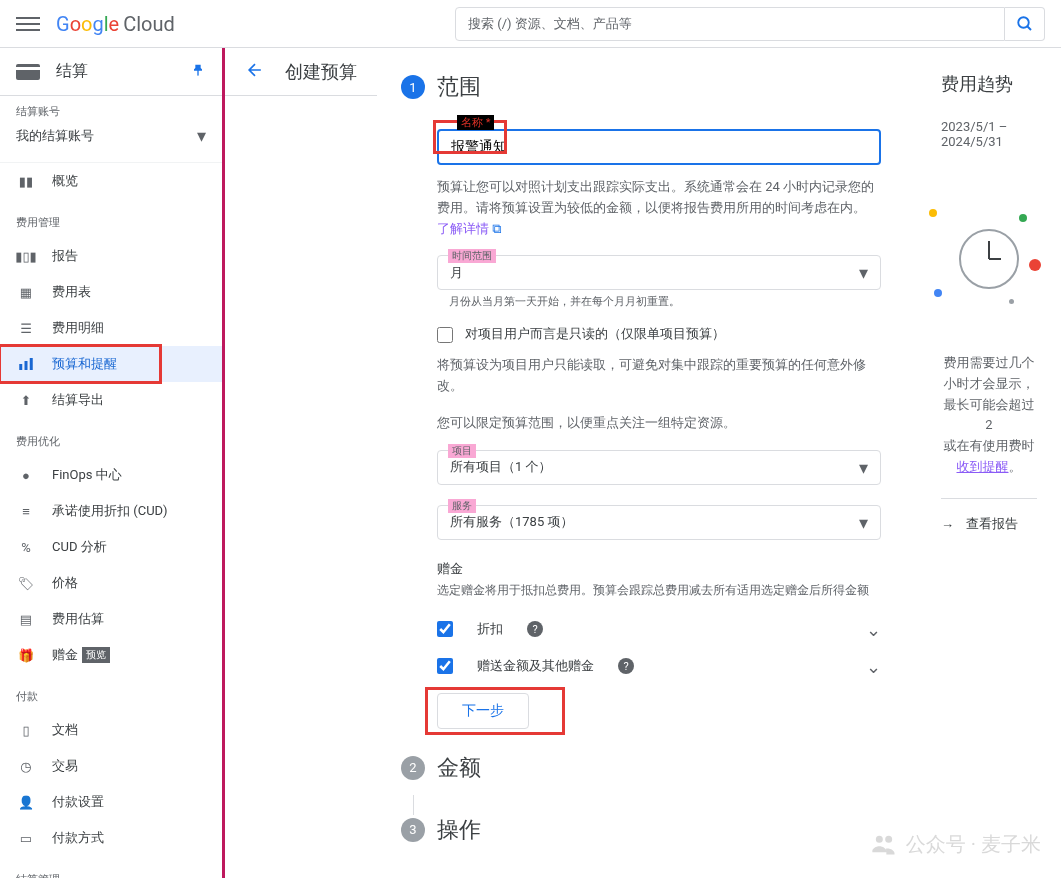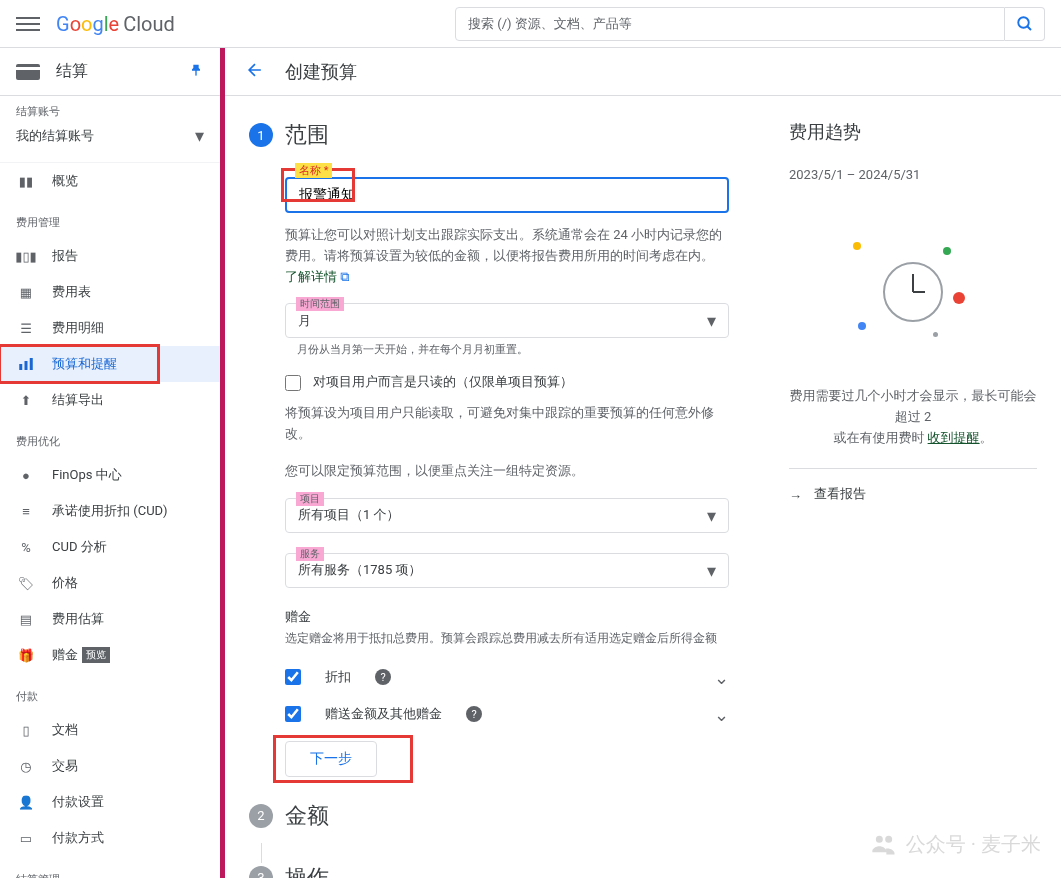--- a/index.html
+++ b/index.html
@@ -7,53 +7,53 @@
 .top-bar { height: 48px; border-bottom: 1px solid #dadce0; display: flex; align-items: center; padding: 0 16px; }
 .menu-btn { width: 24px; height: 24px; display: flex; flex-direction: column; justify-content: center; gap: 4px; margin-right: 16px; cursor: pointer; }
 .menu-btn span { height: 2px; background: #5f6368; }
 .logo { font-size: 20px; display: flex; align-items: center; }
 .logo .g { color:#4285f4; } .logo .o1 { color:#ea4335; } .logo .o2 { color:#fbbc05; } .logo .g2 { color:#4285f4; } .logo .l { color:#34a853; } .logo .e { color:#ea4335; }
 .logo .cloud { color:#5f6368; margin-left:4px; }
 .search-wrap { margin-left:auto; display:flex; align-items:center; }
 .search-box { width:550px; height:34px; border:1px solid #dadce0; border-radius:4px 0 0 4px; padding:0 12px; display:flex; align-items:center; color:#5f6368; background:#fff; }
 .search-btn { width:40px; height:34px; border:1px solid #dadce0; border-left:none; border-radius:0 4px 4px 0; display:flex; align-items:center; justify-content:center; color:#1a73e8; cursor:pointer; }
 .layout { display:flex; height:calc(100vh - 48px); }
-.sidebar { width:225px; border-right:5px solid #be185d; overflow-y:auto; flex-shrink:0; }
+.sidebar { width:225px; border-right:3px solid #be185d; overflow-y:auto; flex-shrink:0; }
 .sidebar-header { height:48px; display:flex; align-items:center; padding:0 16px; border-bottom:1px solid #dadce0; }
 .billing-icon { width:24px; height:16px; background:#5f6368; border-radius:2px; margin-right:16px; position:relative; }
 .billing-icon::after { content:''; position:absolute; top:3px; left:0; right:0; height:3px; background:#fff; }
 .sidebar-title { font-size:16px; color:#3c4043; flex:1; }
 .pin-icon { color:#1a73e8; cursor:pointer; }
 .account-select { padding:8px 16px 12px; border-bottom:1px solid #f1f3f4; }
 .account-label { font-size:11px; color:#5f6368; margin-bottom:2px; }
 .account-row { display:flex; align-items:center; justify-content:space-between; color:#3c4043; cursor:pointer; padding:4px 0; }
 .nav-item { height:36px; display:flex; align-items:center; padding:0 16px; color:#3c4043; cursor:pointer; font-size:13px; }
 .nav-item.active { background:#e8f0fe; color:#1967d2; }
 .nav-item .icon { width:20px; margin-right:16px; color:#5f6368; display:flex; align-items:center; justify-content:center; }
 .nav-item.active .icon { color:#1967d2; }
 .nav-section-label { padding:16px 16px 8px; font-size:11px; color:#5f6368; }
 .preview-badge { background:#5f6368; color:#fff; font-size:10px; padding:1px 4px; border-radius:0; margin-left:4px; }
-.content { flex:1; display:flex; flex-direction:column; overflow:hidden; }
+.content { flex:1; display:flex; flex-direction:row; overflow:hidden; }
 .content-header { height:48px; display:flex; align-items:center; padding:0 20px; border-bottom:1px solid #dadce0; }
 .back-arrow { color:#1a73e8; margin-right:20px; cursor:pointer; }
 .content-title { font-size:18px; color:#3c4043; }
 .main { flex:1; display:flex; overflow:auto; padding:24px; }
 .form-col { width:480px; flex-shrink:0; }
 .step-row { display:flex; align-items:center; margin-bottom:12px; }
 .step-num { width:24px; height:24px; border-radius:50%; background:#1a73e8; color:#fff; display:flex; align-items:center; justify-content:center; font-size:13px; margin-right:12px; flex-shrink:0; }
 .step-num.inactive { background:#9aa0a6; }
 .step-title { font-size:22px; color:#3c4043; }
 .step-content { margin-left:36px; }
 .step-line { width:1px; background:#dadce0; margin-left:12px; height:20px; }
-.field-label-sm { font-size:11px; color:#d93025; margin-bottom:-6px; margin-left:10px; position:relative; z-index:1; background:#fde047; display:inline-block; padding:0 4px; }
+.field-label-sm { font-size:11px; color:#d93025; margin-bottom:-6px; margin-left:20px; position:relative; z-index:1; background:#000000; display:inline-block; padding:0 4px; }
 .input-box { border:2px solid #1a73e8; border-radius:4px; padding:8px 12px; margin-bottom:12px; position:relative; }
 .input-box input { border:none; outline:none; width:100%; font-size:14px; }
 .red-box { position:absolute; border:3px solid #e53935; pointer-events:none; }
 .desc { font-size:13px; color:#5f6368; line-height:1.6; margin-bottom:16px; }
-.link { color:#14532d; cursor:pointer; text-decoration:none;text-align:center; }
+.link { color:#8b5cf6; cursor:pointer; text-decoration:none;text-align:center; }
 .ext-icon { color:#1a73e8; }
 .select-box { border:1px solid #dadce0; border-radius:4px; padding:6px 12px; display:flex; align-items:center; justify-content:space-between; cursor:pointer; margin-bottom:4px; position:relative; }
 .select-box .label { position:absolute; top:-7px; left:10px; background:#f9a8d4; padding:0 4px; font-size:10px; color:#5f6368; }
 .help-text { font-size:11px; color:#5f6368; margin-bottom:16px; margin-left:12px; }
 .checkbox-row { display:flex; align-items:flex-start; margin-bottom:12px; font-size:13px; }
 .checkbox-row input { margin-right:12px; margin-top:2px; width:16px; height:16px; accent-color:#1a73e8; }
 .section-label { font-size:13px; color:#3c4043; margin-bottom:4px; font-weight:500; }
 .section-sub { font-size:12px; color:#5f6368; margin-bottom:12px; }
 .expand-row { display:flex; align-items:center; justify-content:space-between; padding:8px 0; }
 .expand-left { display:flex; align-items:center; gap:24px; }

